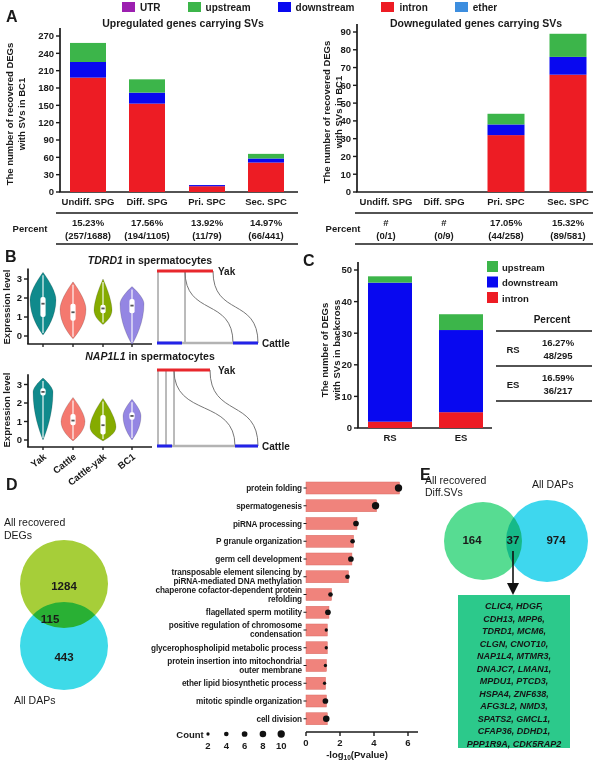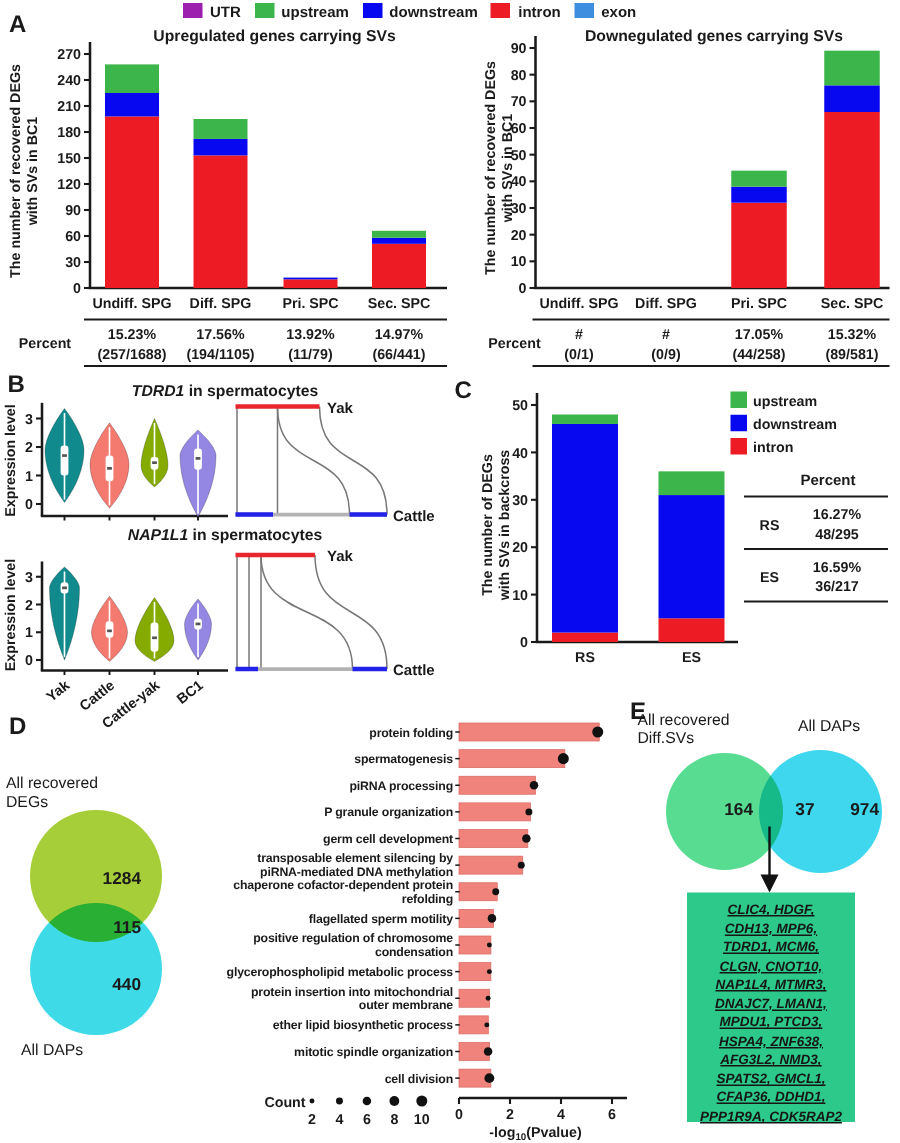--- a/index.html
+++ b/index.html
@@ -1,48 +1,48 @@
 <!DOCTYPE html>
 <html><head>
 <meta charset="utf-8">
 <style>
   body{margin:0;background:#fff}
   .fig{position:relative;width:600px;height:762px;background:#fff;
        font-family:"Liberation Sans",sans-serif;color:#1a1a1a;overflow:hidden}
   .fig svg{position:absolute;overflow:visible}
   svg text{font-family:"Liberation Sans",sans-serif;font-weight:700;fill:#1a1a1a}
   .plabel{position:absolute;font-size:16px;font-weight:700}
-  #legend-top{position:absolute;left:122px;top:2px;display:flex;gap:9px;
+  #legend-top{position:absolute;left:122px;top:2px;display:flex;gap:27px;
               font-size:10px;font-weight:700;align-items:center}
   .litem{white-space:nowrap}
   .sw{display:inline-block;width:13px;height:10px;margin-right:5px;vertical-align:-1px}
   .vennbox{position:absolute}
   .vcirc{position:absolute;border-radius:50%;mix-blend-mode:multiply}
-  .vnum{position:absolute;text-align:right;font-size:11.5px;font-weight:700}
+  .vnum{position:absolute;text-align:center;font-size:11.5px;font-weight:700}
   .vtitle{position:absolute;text-align:left;font-size:10.5px;font-weight:400;line-height:12.5px}
   .genebox{position:absolute;text-align:center;font-style:italic;font-weight:700;
            font-size:9px;line-height:12.55px;padding-top:5px;color:#161616}
 </style>
 </head>
 <body>
 
 <div class="fig">
 
   <div class="plabel" style="left:6px;top:8px">A</div>
   <div class="plabel" style="left:5px;top:248px">B</div>
   <div class="plabel" style="left:303px;top:252px">C</div>
   <div class="plabel" style="left:6px;top:476px">D</div>
   <div class="plabel" style="left:420px;top:466px">E</div>
 
   <div id="legend-top">
     <span class="litem"><span class="sw" style="background: rgb(156, 31, 176);"></span><span>UTR</span></span>
     <span class="litem"><span class="sw" style="background: rgb(60, 181, 74);"></span><span>upstream</span></span>
     <span class="litem"><span class="sw" style="background: rgb(8, 8, 240);"></span><span>downstream</span></span>
     <span class="litem"><span class="sw" style="background: rgb(237, 28, 36);"></span><span>intron</span></span>
-    <span class="litem"><span class="sw" style="background: rgb(61, 142, 223);"></span><span>exon</span></span>
+    <span class="litem"><span class="sw" style="background: rgb(61, 142, 223);"></span><span>ether</span></span>
   </div>
 
   <svg id="chart-a-left" style="left:0;top:0" width="330" height="250">
       <text x="183" y="27" text-anchor="middle" font-size="10.5">Upregulated genes carrying SVs</text>
       <text x="13" y="114" text-anchor="middle" font-size="9.5" transform="rotate(-90 13 114)">The number of recovered DEGs</text>
       <text x="24.5" y="114" text-anchor="middle" font-size="9.5" transform="rotate(-90 24.5 114)">with SVs in BC1</text>
       <line x1="56" y1="192" x2="60" y2="192" stroke="#1a1a1a" stroke-width="1.4"></line>
       <text x="54" y="195.4" text-anchor="end" font-size="9.5">0</text>
       <line x1="56" y1="174.66666666666666" x2="60" y2="174.66666666666666" stroke="#1a1a1a" stroke-width="1.4"></line>
       <text x="54" y="178.06666666666666" text-anchor="end" font-size="9.5">30</text>
@@ -357,41 +357,41 @@
     </svg>
 
   <div class="vennbox" id="venn-d" style="left:0;top:470px;width:168px;height:292px">
     <div class="vtitle" style="left:4px;top:46px;width:120px">
       <div>All recovered</div>
       <div>DEGs</div>
     </div>
     <div class="vcirc" id="vd-c1" style="left: 20px; top: 70px; width: 88px; height: 88px; background: rgb(166, 206, 57);"></div>
     <div class="vcirc" id="vd-c2" style="left: 20px; top: 132px; width: 88px; height: 88px; background: rgb(62, 218, 232);"></div>
     <div class="vnum" style="left:34px;top:110px;width:60px">1284</div>
-    <div class="vnum" style="left:34px;top:143px;width:60px">115</div>
-    <div class="vnum" style="left:34px;top:181px;width:60px">440</div>
+    <div class="vnum" style="left:20px;top:143px;width:60px">115</div>
+    <div class="vnum" style="left:34px;top:181px;width:60px">443</div>
     <div class="vtitle" style="left:14px;top:224px;width:100px">All DAPs</div>
   </div>
 
   <div class="vennbox" id="venn-e" style="left:415px;top:465px;width:185px;height:297px">
     <div class="vtitle" style="left:10px;top:9px;width:95px;line-height:12px">
       <div>All recovered</div>
       <div>Diff.SVs</div>
     </div>
     <div class="vtitle" style="left:117px;top:13px;width:60px">All DAPs</div>
     <div class="vcirc" id="ve-c1" style="left: 29px; top: 37px; width: 78px; height: 78px; background: rgb(87, 220, 146);"></div>
     <div class="vcirc" id="ve-c2" style="left: 91px; top: 35px; width: 82px; height: 82px; background: rgb(62, 215, 238);"></div>
     <div class="vnum" style="left:27px;top:69px;width:60px">164</div>
     <div class="vnum" style="left:68px;top:69px;width:60px">37</div>
     <div class="vnum" style="left:111px;top:69px;width:60px">974</div>
     <svg style="left:88px;top:84px" width="20" height="48">
       <line x1="10" y1="2" x2="10" y2="36" stroke="#111" stroke-width="1.6"></line>
       <polygon points="4,34 16,34 10,46" fill="#111"></polygon>
     </svg>
-    <div class="genebox" id="gene-box" style="left: 43px; top: 130px; width: 112px; height: 148px; background: rgb(44, 201, 139); text-decoration: underline;">
+    <div class="genebox" id="gene-box" style="left: 43px; top: 130px; width: 112px; height: 148px; background: rgb(44, 201, 139);">
       <div>CLIC4, HDGF,</div>
       <div>CDH13, MPP6,</div>
       <div>TDRD1, MCM6,</div>
       <div>CLGN, CNOT10,</div>
       <div>NAP1L4, MTMR3,</div>
       <div>DNAJC7, LMAN1,</div>
       <div>MPDU1, PTCD3,</div>
       <div>HSPA4, ZNF638,</div>
       <div>AFG3L2, NMD3,</div>
       <div>SPATS2, GMCL1,</div>

